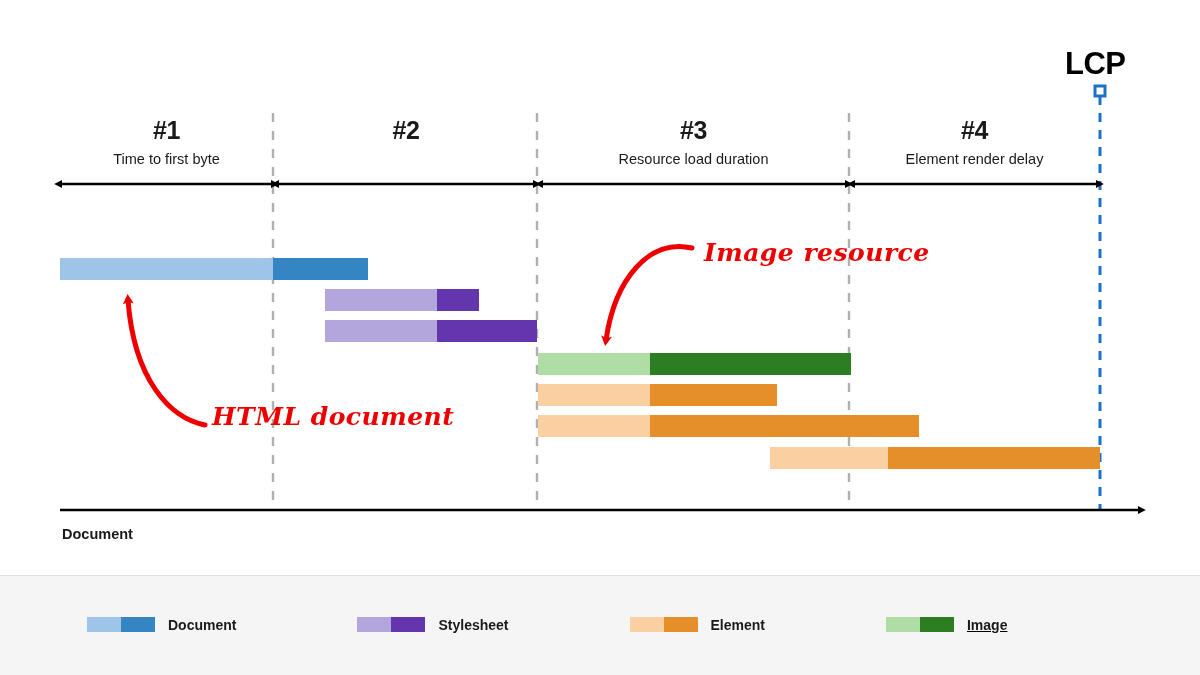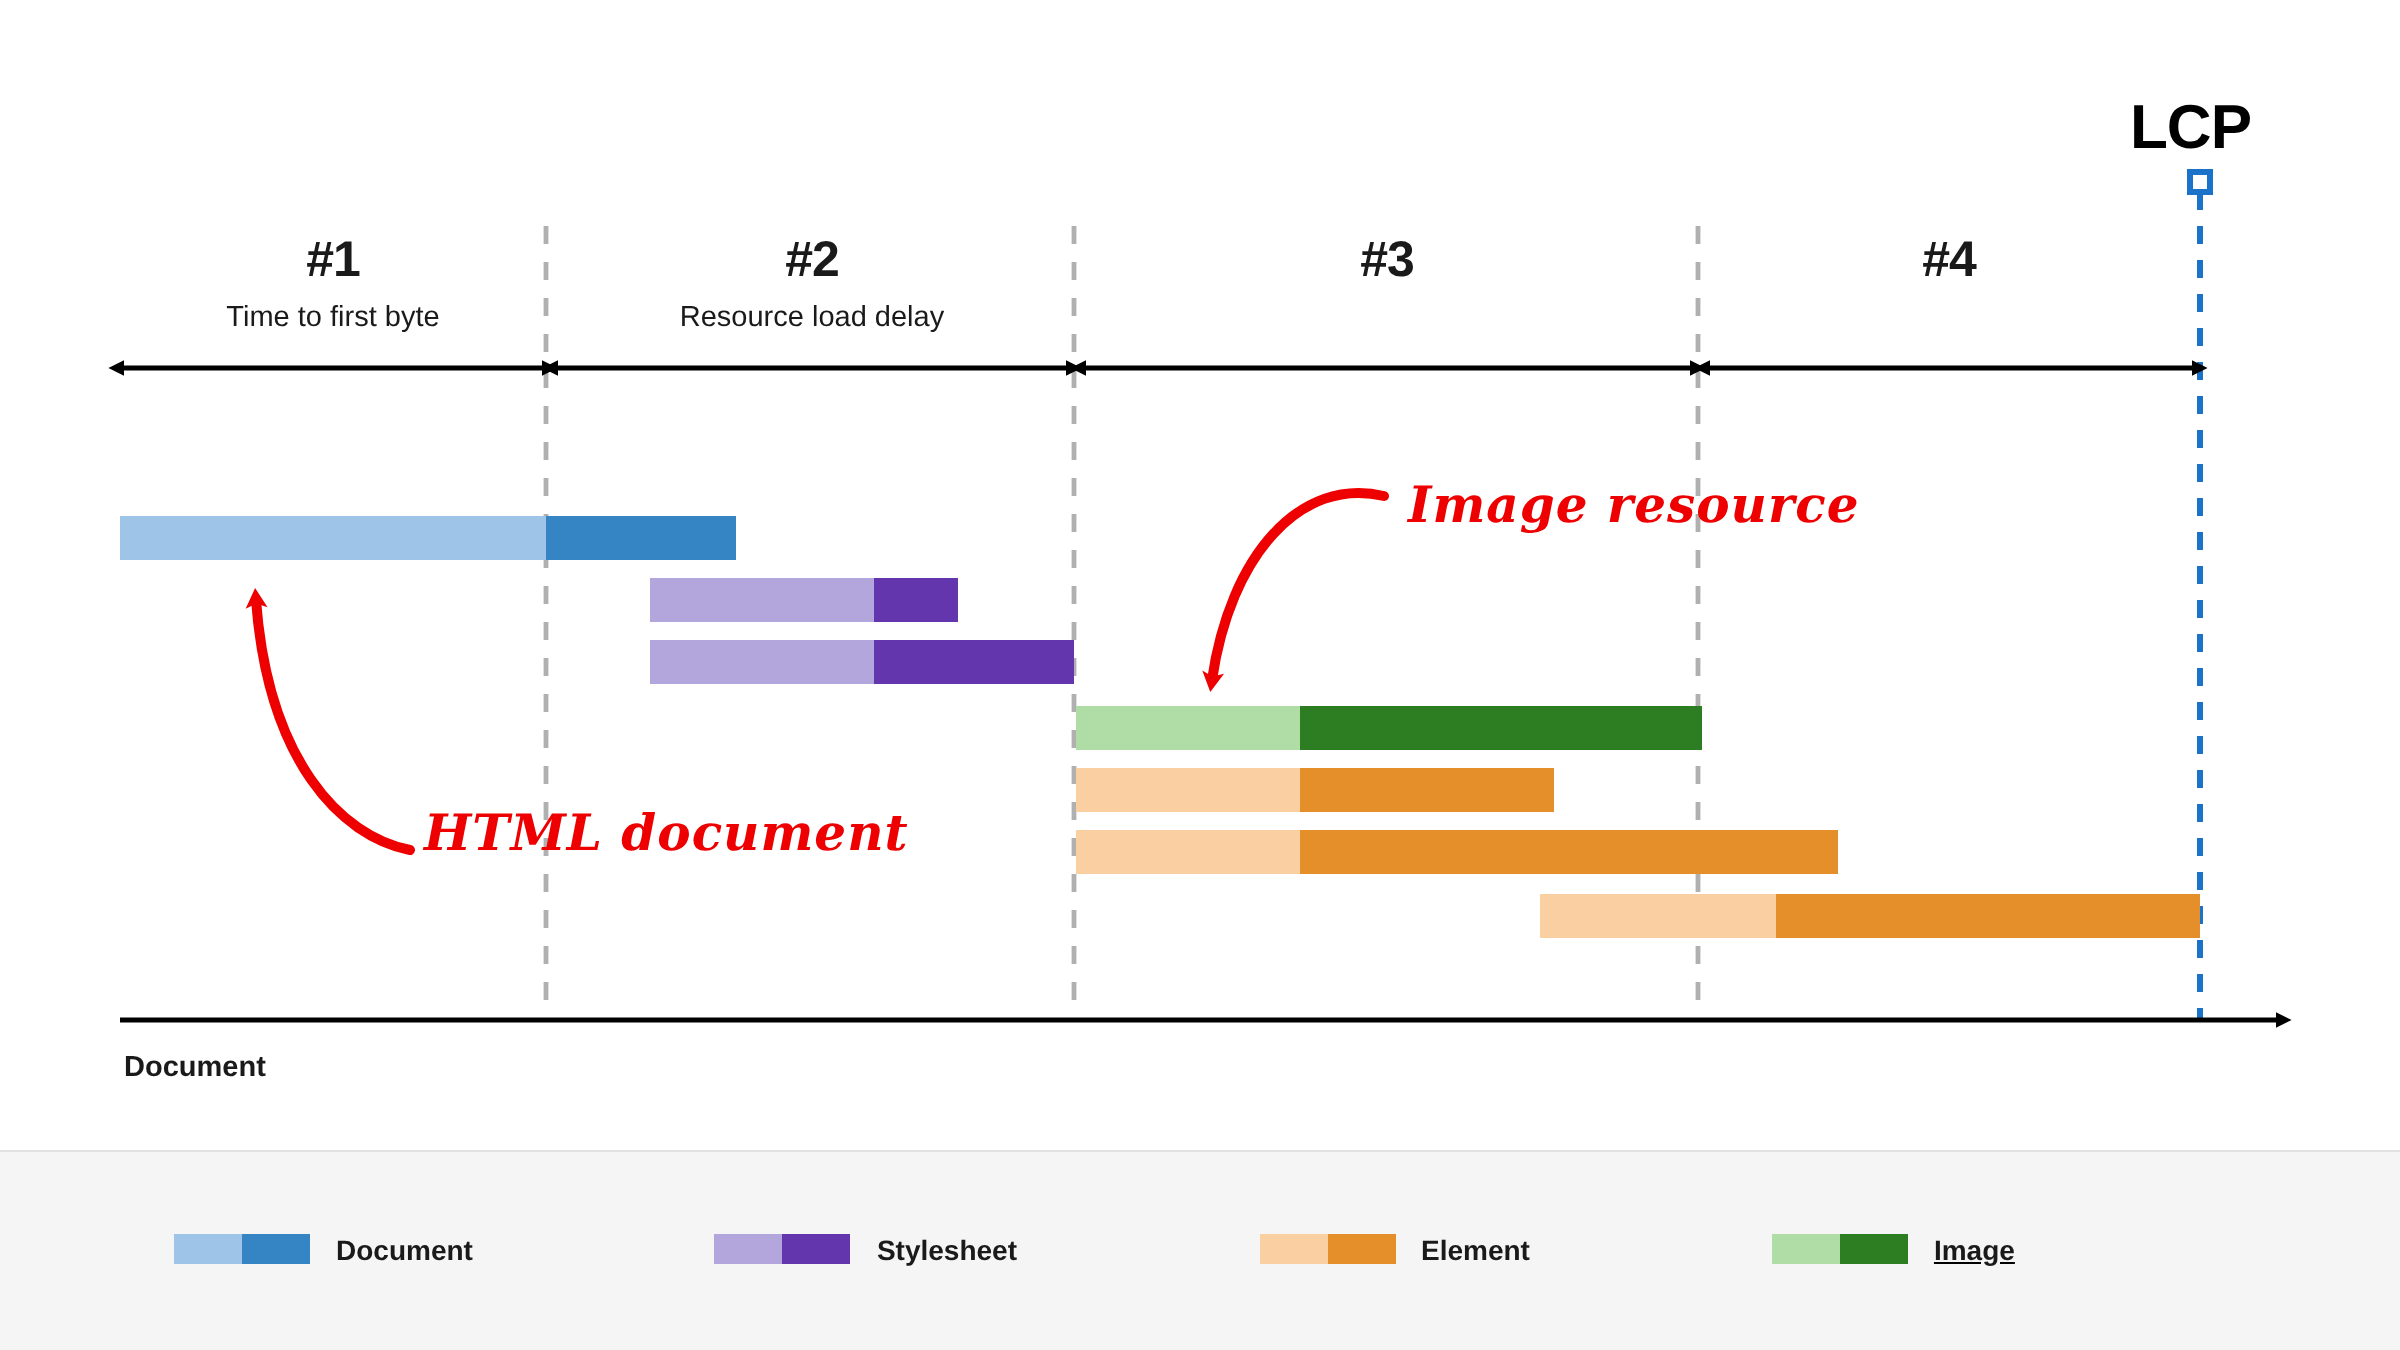--- a/index.html
+++ b/index.html
@@ -123,27 +123,28 @@
   </svg>
 
   <div class="lcp-label" style="left:1065px;top:48px;">LCP</div>
 
   <div class="phase" style="left:60px;top:118px;width:213px;">
     <div class="phase-num">#1</div>
     <div class="phase-label">Time to first byte</div>
   </div>
   <div class="phase" style="left:276px;top:118px;width:260px;">
     <div class="phase-num">#2</div>
-    <div class="phase-label">Resource load delay</div>
   </div>
   <div class="phase" style="left:540px;top:118px;width:307px;">
     <div class="phase-num">#3</div>
+    <div class="phase-label">Resource load duration</div>
   </div>
   <div class="phase" style="left:851px;top:118px;width:247px;">
     <div class="phase-num">#4</div>
+    <div class="phase-label">Element render delay</div>
   </div>
 
   <div class="bar" id="bar-0" style="left:60px;top:258px;width:308px;">
     <div class="seg" style="width:213px;background:#9ec4e8;"></div>
     <div class="seg" style="width:95px;background:#3584c4;"></div>
   </div>
 
   <div class="bar" id="bar-1" style="left:325px;top:289px;width:154px;">
     <div class="seg" style="width:112px;background:#b3a6dd;"></div>
     <div class="seg" style="width:42px;background:#6336ad;"></div>

